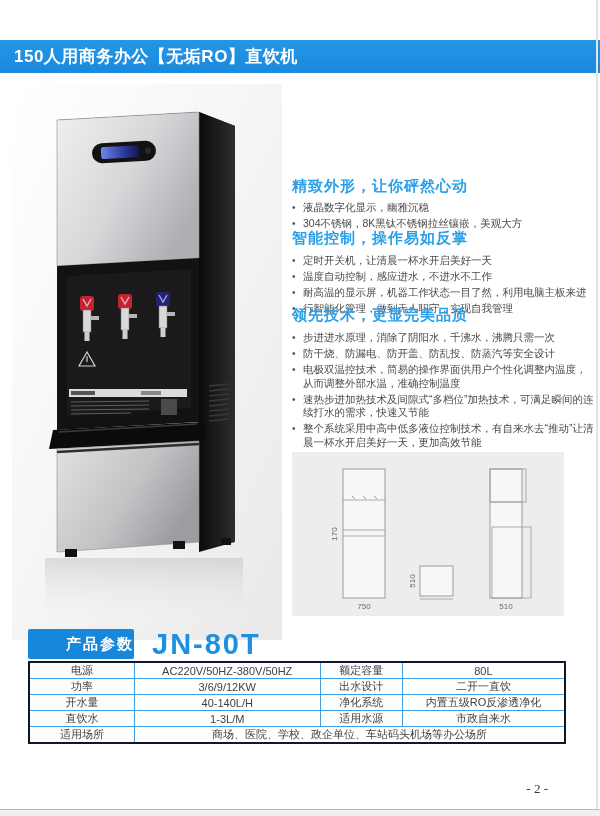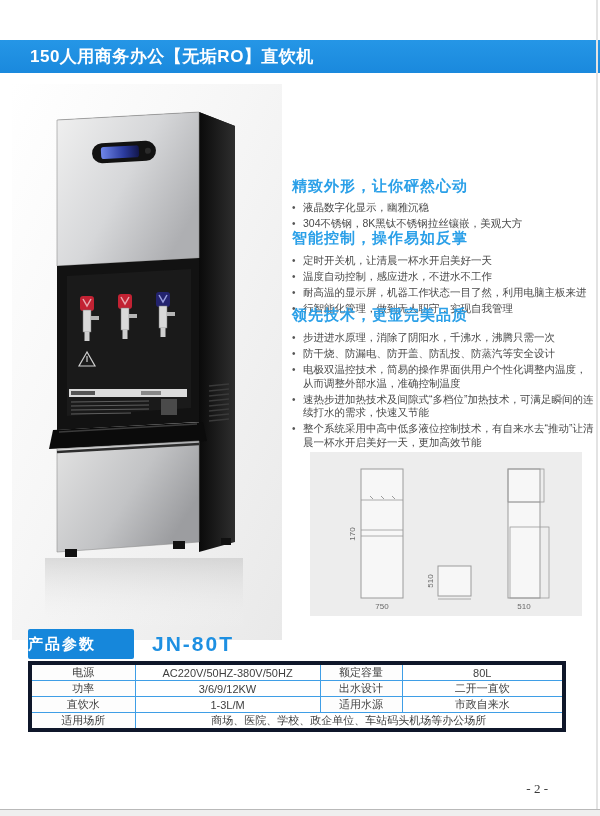--- a/index.html
+++ b/index.html
@@ -11,56 +11,56 @@
   }
   
   .scan-right-edge{position:absolute;top:0;right:2px;width:2px;height:100%;background:#e3e3e3;}
   .scan-bottom{position:absolute;left:0;bottom:0;width:100%;height:6px;background:#efefef;border-top:1px solid #b9b9b9;}
 
   
   .header-bar{
     position:absolute;left:0;top:40px;width:600px;height:33px;
     background:linear-gradient(180deg,#2596e6 0%,#1a89dd 100%);
     color:#fff;font-size:17px;font-weight:bold;line-height:33px;
-    padding-left:30px;box-sizing:border-box;letter-spacing:.5px;
+    padding-left:14px;box-sizing:border-box;letter-spacing:.5px;
   }
 
   
   .photo-area{
     position:absolute;left:12px;top:84px;width:270px;height:556px;
     background:linear-gradient(115deg,#ffffff 0%,#f6f6f6 45%,#e9e9e9 100%);
   }
   .photo-area svg{position:absolute;left:8px;top:6px;}
 
   
   .model-title{position:absolute;left:292px;top:122px;font-size:35px;color:#1d1d1f;letter-spacing:2px;font-weight:500;}
   .sec-heading{position:absolute;left:292px;font-size:15px;font-weight:bold;color:#2ba0e8;letter-spacing:1px;white-space:nowrap;}
   .h1{top:177px;} .h2{top:229px;} .h3{top:306px;}
   .bullets{position:absolute;left:292px;width:302px;margin:0;padding:0;list-style:none;font-size:10.5px;color:#4a4a4a;}
   .bullets li{position:relative;padding-left:11px;line-height:13.5px;margin-bottom:2.5px;}
   .bullets li:before{content:"•";position:absolute;left:0;top:0;color:#555;font-size:10px;}
   .b1{top:201px;} .b2{top:254px;} .b3{top:331px;}
 
   
-  .drawings{position:absolute;left:292px;top:452px;width:272px;height:164px;background:#ededed;margin-left:18px;}
+  .drawings{position:absolute;left:292px;top:452px;width:272px;height:164px;background:#ededed;}
   .drawings svg{display:block;}
   .dim-line{stroke:#9b9b9b;stroke-width:1;fill:#f7f7f7;}
   .dim-inner{stroke:#9b9b9b;stroke-width:.8;}
   .dim-text{font-family:"Liberation Sans",sans-serif;font-size:8px;fill:#6a6a6a;}
 
   
   .param-badge{
     position:absolute;left:28px;top:629px;width:106px;height:30px;
     background:#1687db;color:#fff;font-size:15px;font-weight:bold;
-    text-align:left;line-height:30px;letter-spacing:2px;border-radius:2px;
-  }
-  .param-model{position:absolute;left:152px;top:629px;height:30px;line-height:30px;font-size:21px;font-weight:bold;color:#1e90e2;letter-spacing:2px;}
+    text-align:right;line-height:30px;letter-spacing:2px;border-radius:2px;
+  }
+  .param-model{position:absolute;left:152px;top:629px;height:30px;line-height:30px;font-size:29px;font-weight:bold;color:#1e90e2;letter-spacing:2px;}
   table.params{
     position:absolute;left:28px;top:661px;width:538px;
-    border-collapse:collapse;border:4px solid #0f172a;background:#fff;
+    border-collapse:collapse;border:2px solid #0f172a;background:#fff;
     font-size:11px;color:#3f3f3f;table-layout:fixed;
   }
   table.params td{border:1px solid #3f9ee6;text-align:center;height:14.5px;padding:0 3px;overflow:hidden;white-space:nowrap;}
   td.lbl{background:#fdfdfd;}
 
   .page-number{position:absolute;right:52px;top:781px;font-size:13px;color:#3a3a3a;font-family:"Liberation Serif",serif;}
 </style>
 </head>
 <body>
 
@@ -244,20 +244,26 @@
         <td class="lbl">额定容量</td>
         <td>80L</td>
       </tr>
       <tr>
         <td class="lbl">功率</td>
         <td>3/6/9/12KW</td>
         <td class="lbl">出水设计</td>
         <td>二开一直饮</td>
       </tr>
       <tr>
+        <td class="lbl">开水量</td>
+        <td>40-140L/H</td>
+        <td class="lbl">净化系统</td>
+        <td>内置五级RO反渗透净化</td>
+      </tr>
+      <tr>
         <td class="lbl">直饮水</td>
         <td>1-3L/M</td>
         <td class="lbl">适用水源</td>
         <td>市政自来水</td>
       </tr>
       <tr>
         <td class="lbl">适用场所</td>
         <td colspan="3">商场、医院、学校、政企单位、车站码头机场等办公场所</td>
       </tr>
     </tbody>

